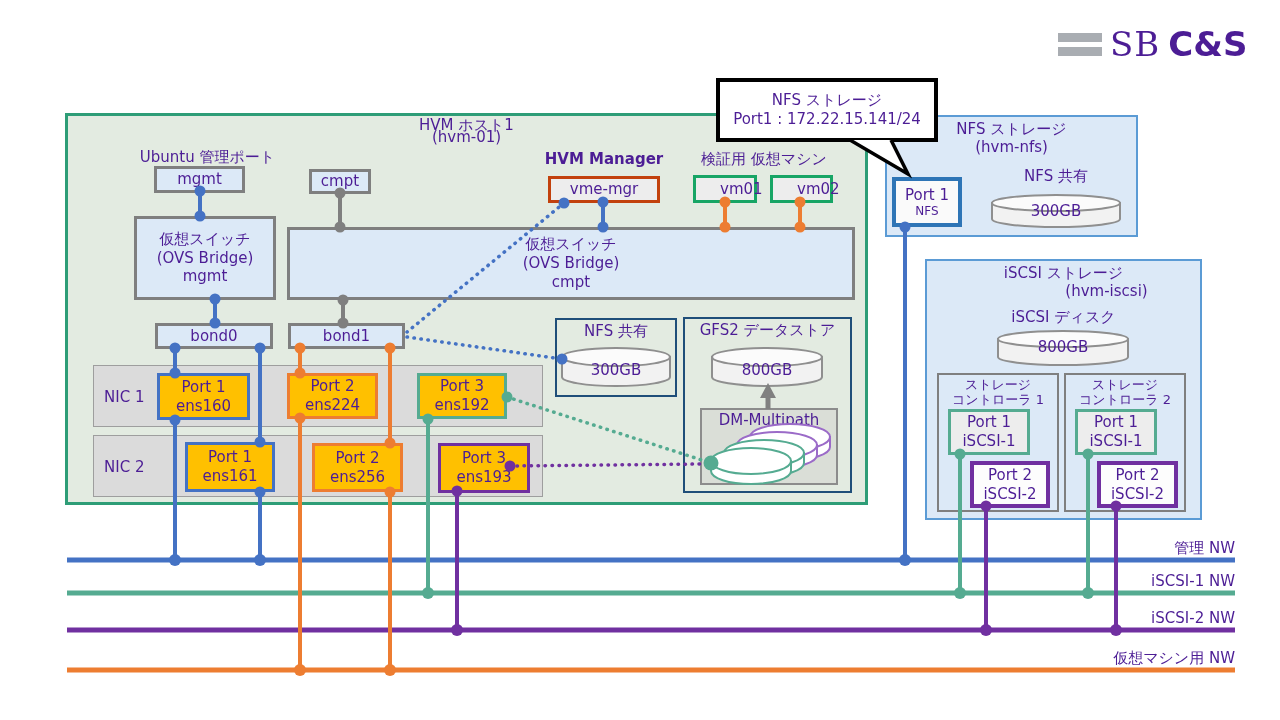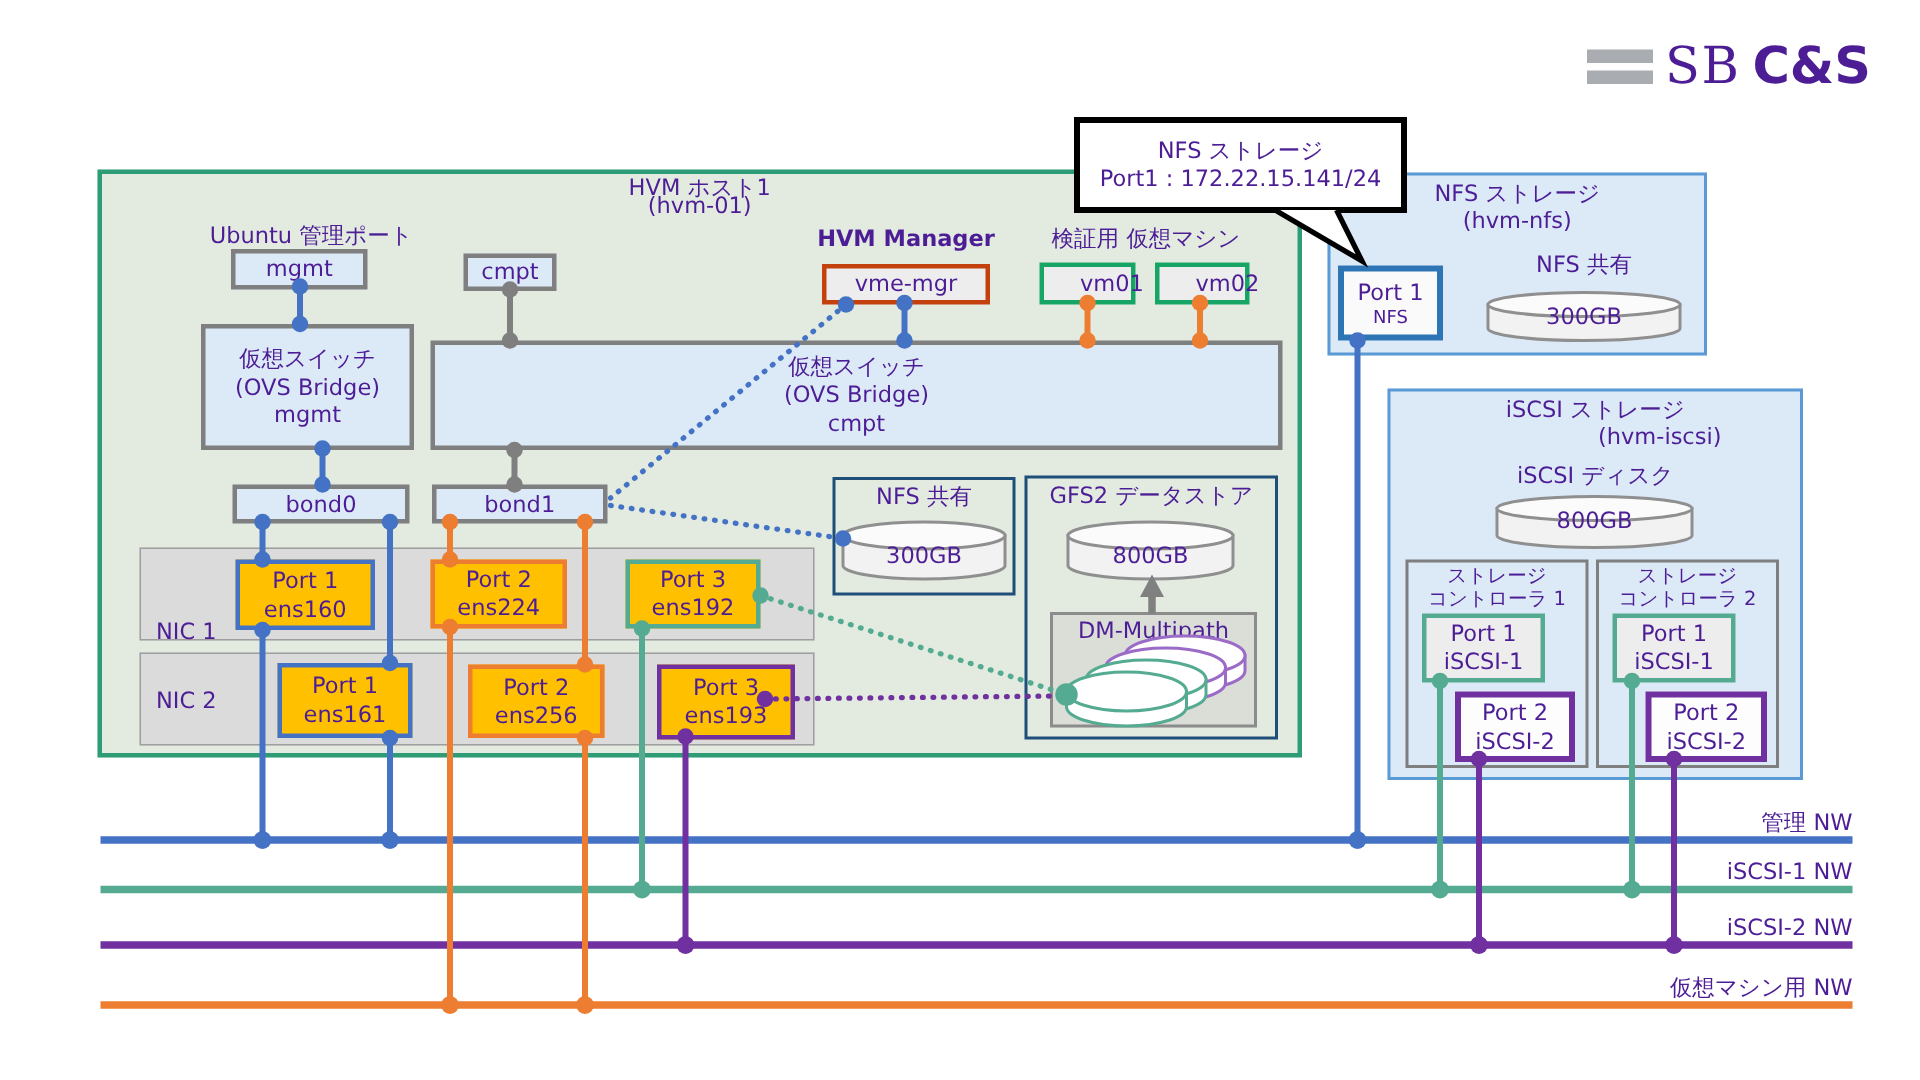--- a/index.html
+++ b/index.html
@@ -90,21 +90,21 @@
   </div>
 
   <div class="box lblue ctr fs15 flexc" style="left:155px;top:323px;width:118px;height:26px;">
     <span>bond0</span>
   </div>
   <div class="box lblue ctr fs15 flexc" style="left:288px;top:323px;width:117px;height:26px;">
     <span>bond1</span>
   </div>
 
   <div class="box nicrow" style="left:93px;top:365px;width:450px;height:62px;"></div>
-  <div class="abs fs15" style="left:104px;top:388px;margin-top:24px;">NIC 1</div>
+  <div class="abs fs15" style="left:104px;top:388px;">NIC 1</div>
   <div class="box nicrow" style="left:93px;top:435px;width:450px;height:62px;"></div>
   <div class="abs fs15" style="left:104px;top:458px;">NIC 2</div>
 
   <div class="box port b-blue ctr fs15" style="left:157px;top:373px;width:93px;height:47px;">
     <span>Port 1</span>
     <span>ens160</span>
   </div>
   <div class="box port b-orange ctr fs15" style="left:287px;top:373px;width:91px;height:46px;">
     <span>Port 2</span>
     <span>ens224</span>

